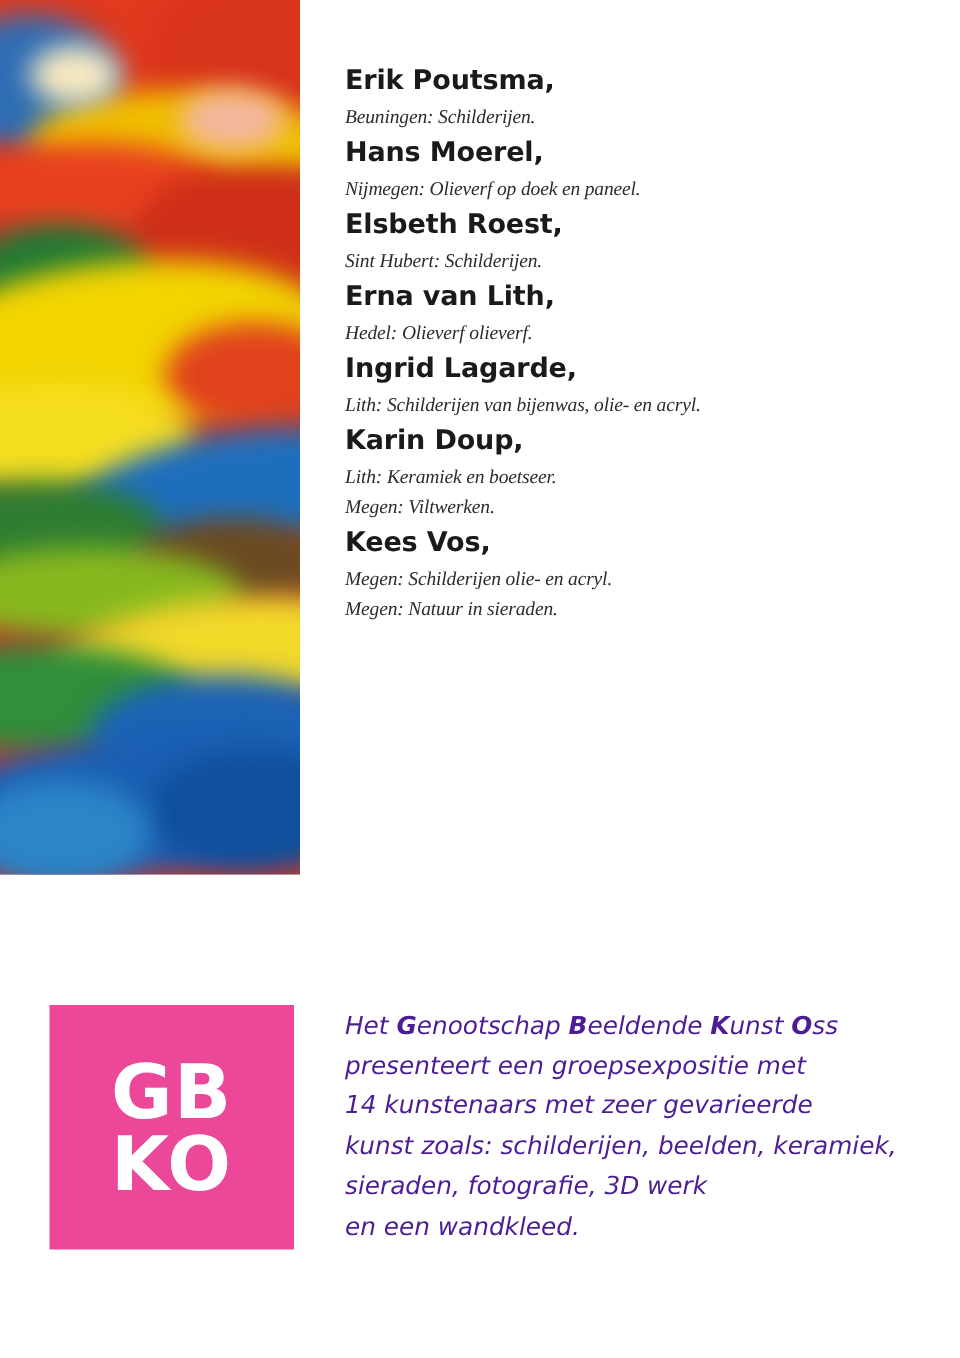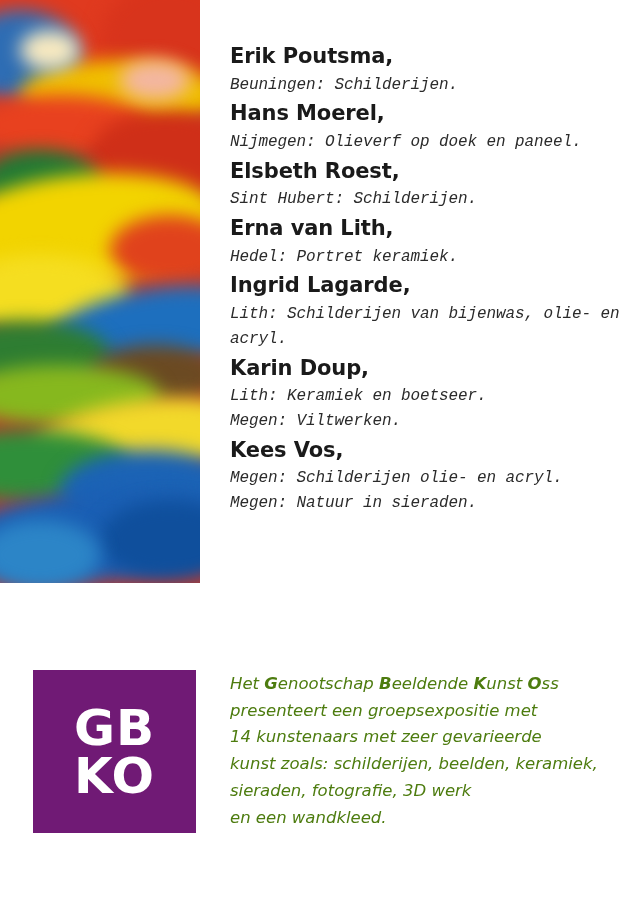--- a/index.html
+++ b/index.html
@@ -56,42 +56,42 @@
   
   .artists {
     position: absolute;
     left: 230px;
     top: 40px;
     width: 390px;
   }
   .artist-name {
     font-family: "DejaVu Sans", "Liberation Sans", sans-serif;
     font-weight: bold;
-    font-size: 21px;
+    font-size: 18px;
     color: #1a1a1a;
     line-height: 1.55;
     letter-spacing: -0.1px;
   }
   .artist-desc {
-    font-family: Liberation Mono, monospace;
-    font-style: italic;
-    font-size: 16px;
+    font-family: Liberation Serif, serif;
+    font-style: italic;
+    font-size: 13px;
     color: #2b2b2b;
     line-height: 1.55;
     letter-spacing: -0.1px;
   }
 
   
   .logo {
     position: absolute;
     left: 33px;
     top: 670px;
     width: 163px;
     height: 163px;
-    background: #701a75;
+    background: #ec4899;
     display: flex;
     flex-direction: column;
     align-items: center;
     justify-content: center;
   }
   .logo-line {
     color: #ffffff;
     font-family: "DejaVu Sans", "Liberation Sans", sans-serif;
     font-weight: bold;
     font-size: 50px;
@@ -102,21 +102,21 @@
   
   .blurb {
     position: absolute;
     left: 230px;
     top: 671px;
     width: 380px;
     font-family: "DejaVu Sans", "Liberation Sans", sans-serif;
     font-style: italic;
     font-size: 16.5px;
     line-height: 1.62;
-    color: #4d7c0f;
+    color: #4c1d95;
   }
   .blurb b {
     font-weight: normal;
     font-style: italic;
   }
   .blurb .cap {
     font-weight: bold;
     font-style: italic;
   }
 </style>
@@ -156,21 +156,21 @@
   <div>
     <div class="artist-name">Hans Moerel,</div>
     <div class="artist-desc">Nijmegen: Olieverf op doek en paneel.</div>
   </div>
   <div>
     <div class="artist-name">Elsbeth Roest,</div>
     <div class="artist-desc">Sint Hubert: Schilderijen.</div>
   </div>
   <div>
     <div class="artist-name">Erna van Lith,</div>
-    <div class="artist-desc">Hedel: Portret keramiek.</div>
+    <div class="artist-desc">Hedel: Olieverf olieverf.</div>
   </div>
   <div>
     <div class="artist-name">Ingrid Lagarde,</div>
     <div class="artist-desc">Lith: Schilderijen van bijenwas, olie- en acryl.</div>
   </div>
   <div>
     <div class="artist-name">Karin Doup,</div>
     <div class="artist-desc">Lith: Keramiek en boetseer.</div>
   </div>
   <div>

